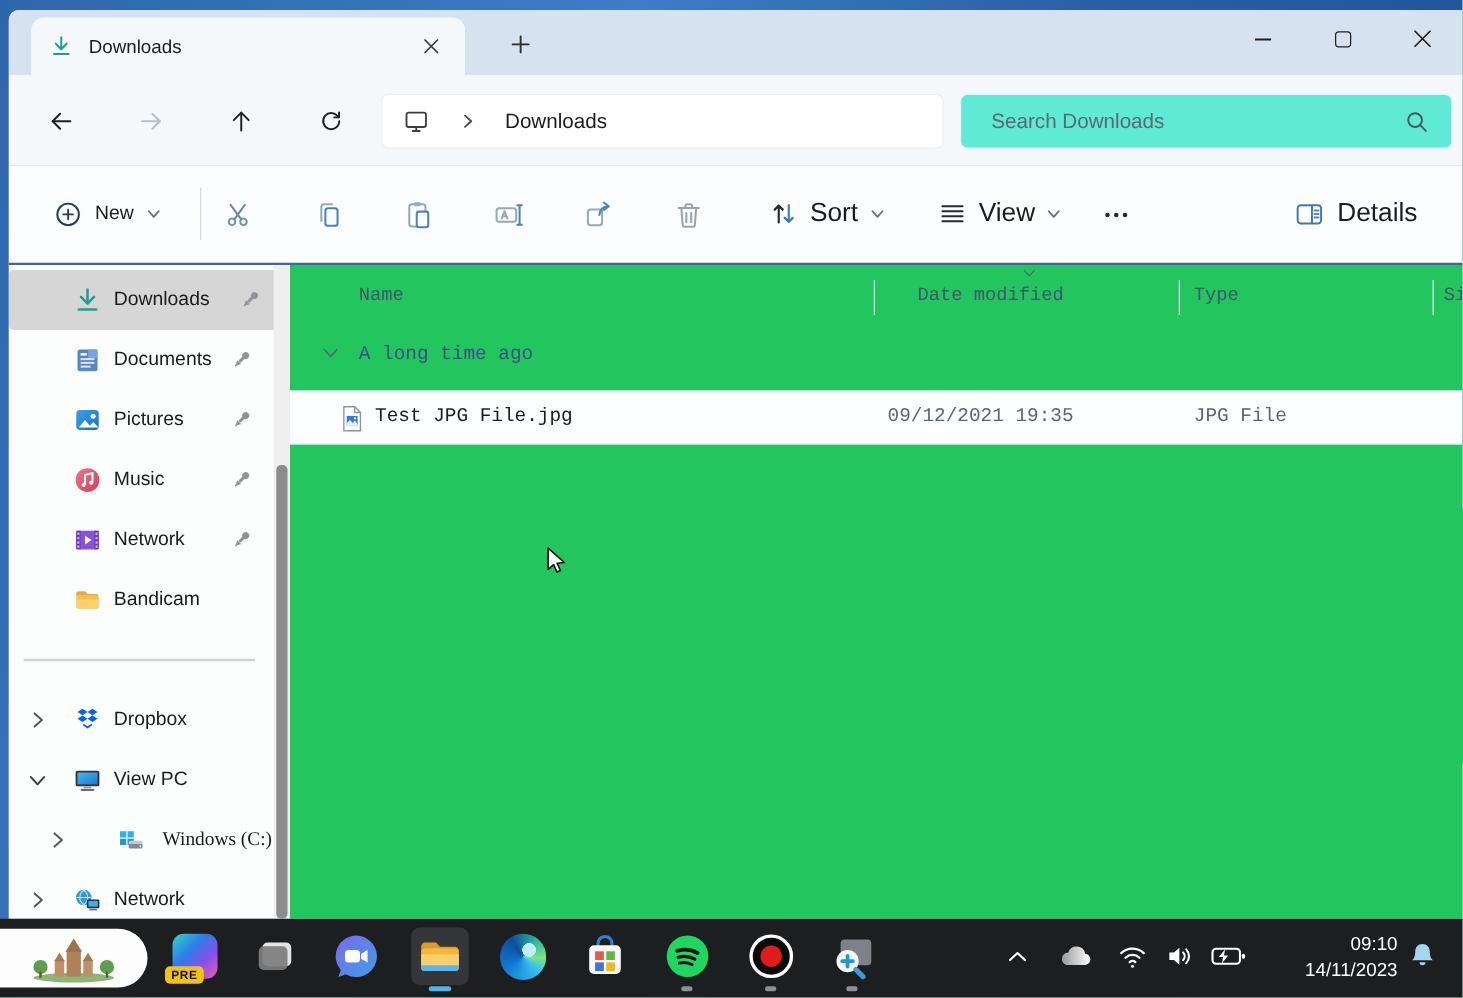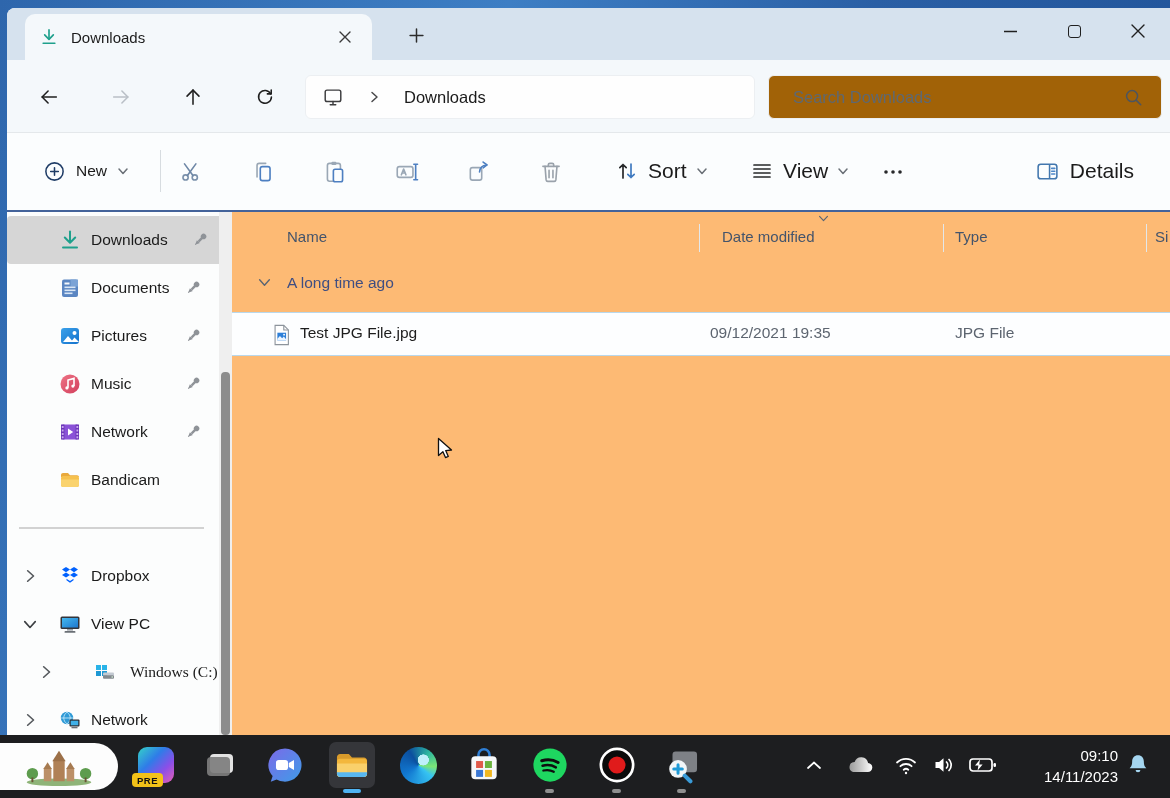--- a/index.html
+++ b/index.html
@@ -32,21 +32,21 @@
             border-bottom:1px solid #e4e8eb; }
   .nav-btn { position:absolute; top:22px; width:30px; height:30px;
              display:flex; align-items:center; justify-content:center; border-radius:4px; }
   .addressbar { position:absolute; left:298px; top:15px; width:450px; height:44px;
                 background:#fefefe; border-radius:6px; display:flex; align-items:center;
                 border:1px solid #eceff2; }
   .addr-icon { margin-left:16px; }
   .addr-chev { margin-left:24px; }
   .addr-text { margin-left:24px; font-size:16.5px; color:#1b1b1b; }
   .searchbox { position:absolute; left:761px; top:15px; width:394px; height:44px;
-               background:#a16207; border-radius:6px; display:flex; align-items:center;
+               background:#5eead4; border-radius:6px; display:flex; align-items:center;
                border:1px solid #eceff2; }
   .search-input { flex:1; border:none; outline:none; background:transparent;
                   font-family:"Liberation Sans",sans-serif; font-size:16.5px; color:#1b1b1b;
                   padding-left:24px; }
   .search-input::placeholder { color:#5d6873; opacity:1; }
   .search-icon { margin-right:18px; }
 
   
   .toolbar { height:77px; background:#fbfdfe; position:relative; flex:none; }
   .tb-new { position:absolute; left:24px; top:18px; height:40px; display:flex;
@@ -79,21 +79,21 @@
   .sb-row.child .sb-icon { left:86px; }
   .sb-row.child .sb-label { left:123px;font-family:Liberation Serif, serif; }
   .sb-sep { height:48px; position:relative; }
   .sb-sep::after { content:""; position:absolute; left:12px; right:28px; top:23px;
                    height:1.5px; background:#d2d2d2; }
   .sb-scroll-track { position:absolute; right:0; top:0; bottom:0; width:13px; background:#efefef; }
   .sb-scroll-thumb { position:absolute; right:2px; top:160px; width:9px; height:363px;
                      background:#8c8c8c; border-radius:4px; }
 
   
-  .main { flex:1; position:relative; background:#fdba74; overflow:hidden; }
+  .main { flex:1; position:relative; background:#22c55e; overflow:hidden;font-family:Liberation Mono, monospace; }
   .hdr-row { position:relative; height:48px; margin-top:2px; }
   .hdr { position:absolute; top:14px; font-size:15px; color:#44546b; white-space:nowrap; }
   .hdr-sep { position:absolute; top:10px; width:1px; height:28px; background:#e3e7ea; }
   .sort-ind { position:absolute; top:1px; left:586px; }
   .group-row { position:relative; height:40px; margin-top:4px; }
   .grp-chev { position:absolute; left:26px; top:12px; }
   .grp-label { position:absolute; left:55px; top:8px; font-size:15.5px; color:#3f4e82; }
   .file-row { position:relative; height:44px; margin-top:6px;
               border-top:1px solid #b9d8ec; border-bottom:1px solid #b9d8ec; background:#fdfeff; }
   .file-icon { position:absolute; left:40px; top:11px; }
@@ -550,21 +550,21 @@
       </aside>
 
       <main class="main">
         <div class="hdr-row">
           <span class="hdr" style="left:55px">Name</span>
           <span class="sort-ind">
             <svg width="11" height="7" viewBox="0 0 12 8" fill="none" stroke="#5a6573" stroke-width="1.3" stroke-linecap="round" stroke-linejoin="round">
                 <path d="M1.5 1.5L6 6.5l4.5-5"></path>
               </svg>
           </span>
-          <span class="hdr" style="left:490px">Date modified</span>
+          <span class="hdr" style="left:502px">Date modified</span>
           <span class="hdr" style="left:723px">Type</span>
           <span class="hdr" style="left:923px">Si</span>
           <span class="hdr-sep" style="left:467px"></span>
           <span class="hdr-sep" style="left:711px"></span>
           <span class="hdr-sep" style="left:914px"></span>
         </div>
 
         <div class="group-row">
           <span class="grp-chev">
             <svg width="13" height="9" viewBox="0 0 12 8" fill="none" stroke="#5a6573" stroke-width="1.3" stroke-linecap="round" stroke-linejoin="round">

